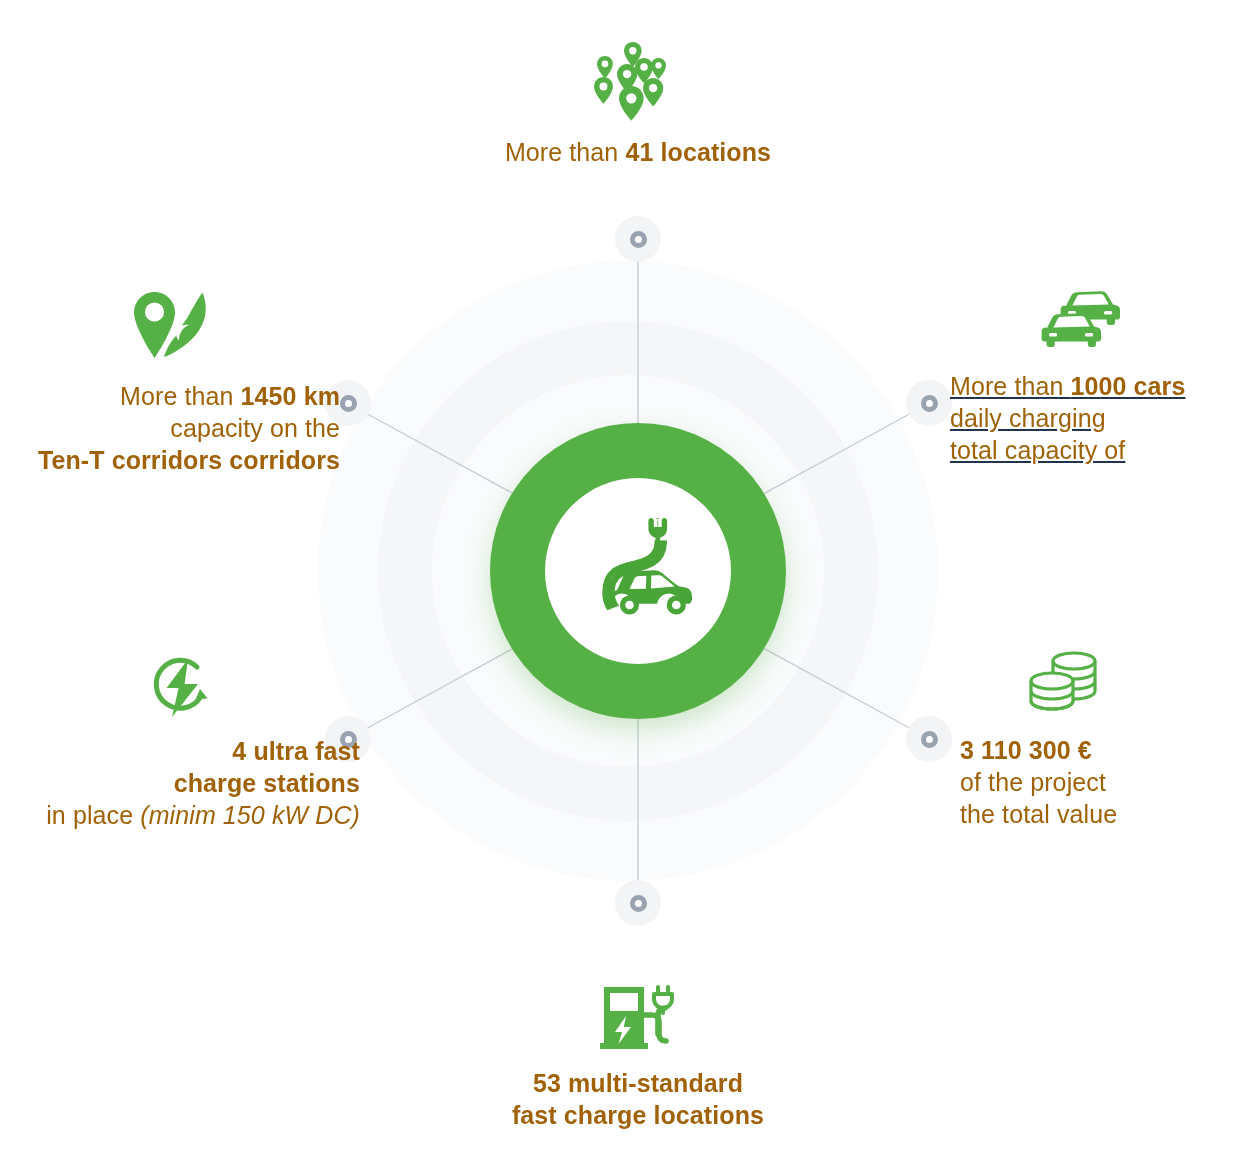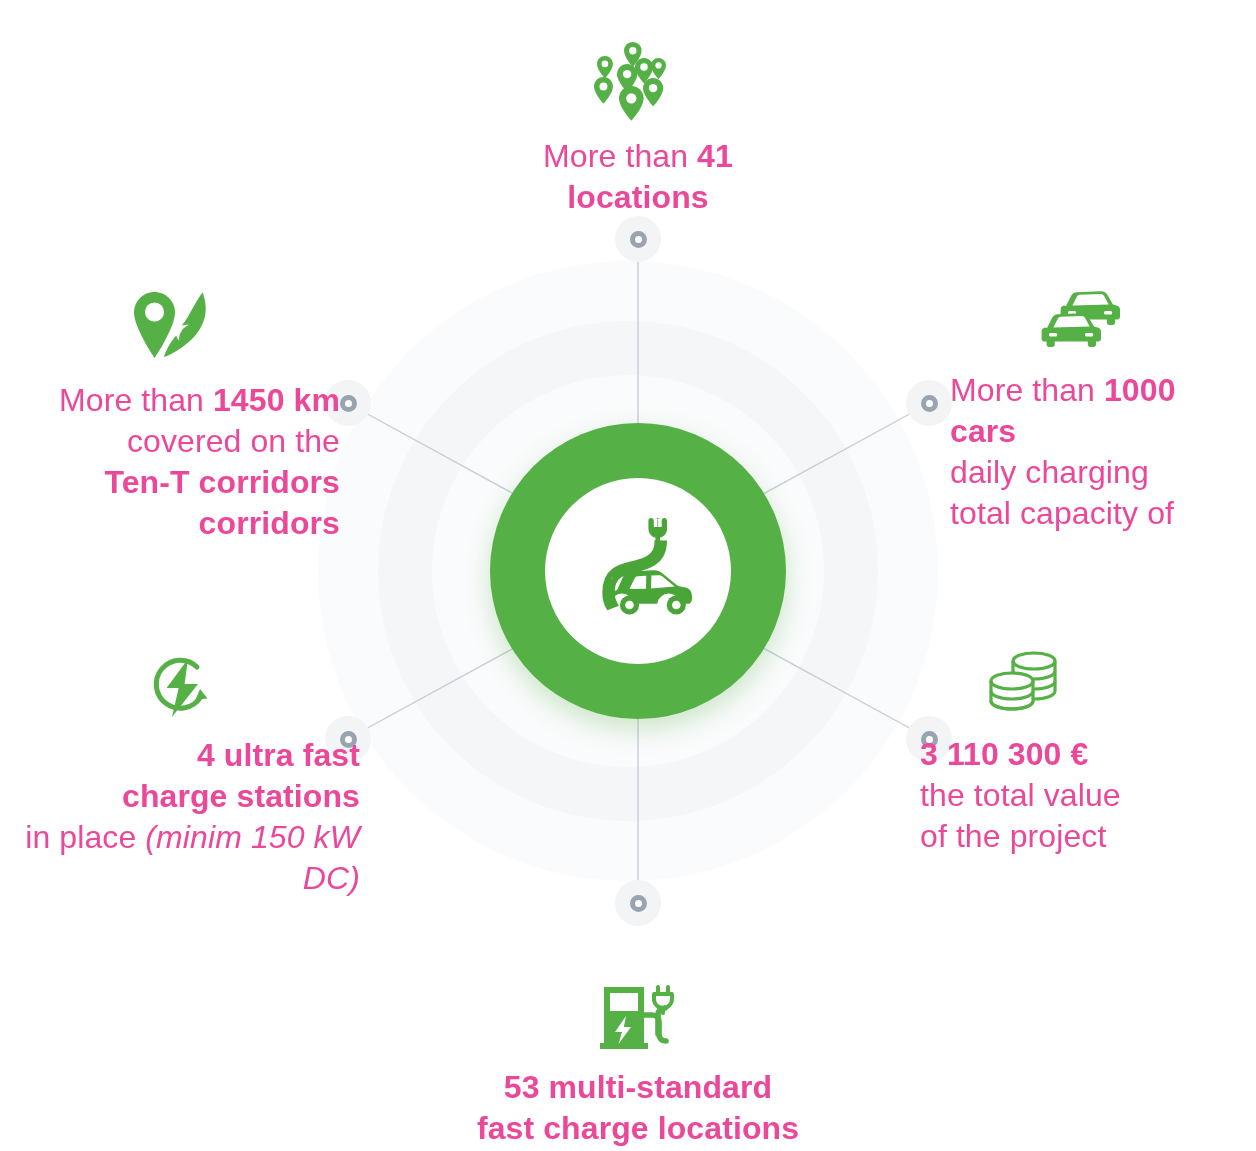--- a/index.html
+++ b/index.html
@@ -94,50 +94,50 @@
   .stat {
     position: absolute;
     width: 330px;
   }
   .stat-icon {
     display: block;
     margin-bottom: 14px;
     line-height: 0;
   }
   .stat-text {
-    font-size: 32px;
+    font-size: 25px;
     line-height: 1.28;
-    color: #ec4899;
+    color: #a16207;
     letter-spacing: 0.1px;
   }
   .stat-text b { font-weight: bold; }
   .stat-text i { }
 
   
   .al-center { text-align: center; }
   .al-left   { text-align: right; }
   .al-right  { text-align: left; }
   .al-center .stat-icon,
   .al-left .stat-icon,
   .al-right .stat-icon { text-align: inherit; }
 
   
   #stat-locations   { left: 473px; top: 40px;  width: 330px; }
   #stat-locations .stat-icon { text-align: center; }
 
   #stat-km          { left: -20px; top: 290px; width: 360px; }
   #stat-km .stat-icon { text-align: left; padding-left: 152px; }
 
-  #stat-cars        { left: 950px; top: 290px; width: 300px; }
+  #stat-cars        { left: 950px; top: 290px; width: 300px; text-decoration: underline; }
   #stat-cars .stat-icon { text-align: left; padding-left: 88px; }
 
   #stat-ultrafast   { left: -10px; top: 655px; width: 370px; }
   #stat-ultrafast .stat-icon { text-align: left; padding-left: 160px; }
 
-  #stat-value       { left: 920px; top: 650px; width: 290px; }
+  #stat-value       { left: 960px; top: 650px; width: 290px; }
   #stat-value .stat-icon { text-align: left; padding-left: 68px; }
 
   #stat-multistd    { left: 473px; top: 983px; width: 330px; }
   #stat-multistd .stat-icon { text-align: center; }
 </style>
 </head>
 <body>
 
 <div id="stage">
 
@@ -250,21 +250,21 @@
                    c-6.0 6.1-13.2 10.9-20.8 14.8 c-2.4 1.2-4.9 2.3-7.4 3.2
                    c2.3-7.0 5.8-13.6 10.4-19.3 c0.7-0.8 1.4-1.6 2.1-2.4
                    c0.4 2.0 1.3 3.9 2.8 5.2 c-0.3-3.3 0.5-6.6 2.3-9.4
                    c1.8-2.8 4.5-5.0 7.6-6.1 c-2.4-0.6-5.0-0.4-7.3 0.5
                    c3.6-4.4 6.8-9.2 9.2-14.4 C63.3 13.9 66.5 7.6 70.5 2.5 Z"></path>
         </g>
       </svg>
     </span>
     <div class="stat-text">
       <div><span>More than </span><b>1450  km</b></div>
-      <div><span>covered on the</span></div>
+      <div><span>capacity on the</span></div>
       <div><b>Ten-T corridors corridors</b></div>
     </div>
   </div>
 
   <div class="stat al-right" id="stat-cars">
     <span class="stat-icon">
       <svg width="96" height="66" viewBox="0 0 96 66">
         <g fill="#55b045">
 
           <g transform="translate(22,0)">
@@ -330,22 +330,22 @@
           <ellipse cx="24" cy="31" rx="21" ry="8" fill="#ffffff"></ellipse>
           <path d="M3 31 v20 c0 4.4 9.4 8 21 8 s21-3.6 21-8 v-20" fill="#ffffff"></path>
           <path d="M3 31 c0 4.4 9.4 8 21 8 s21-3.6 21-8"></path>
           <path d="M3 41 c0 4.4 9.4 8 21 8 s21-3.6 21-8"></path>
           <path d="M3 51 c0 4.4 9.4 8 21 8 s21-3.6 21-8"></path>
         </g>
       </svg>
     </span>
     <div class="stat-text">
       <div><b>3 110 300 €</b></div>
+      <div><span>of the project</span></div>
       <div><span>the total value</span></div>
-      <div><span>of the project</span></div>
     </div>
   </div>
 
   <div class="stat al-center" id="stat-multistd">
     <span class="stat-icon">
       <svg width="80" height="70" viewBox="0 0 80 70">
         <g fill="#55b045">
 
           <path d="M6 4 h40 v56 h-40 z M2 60 h48 v6 h-48 z"></path>
           <rect x="12" y="10" width="28" height="18" fill="#ffffff"></rect>

